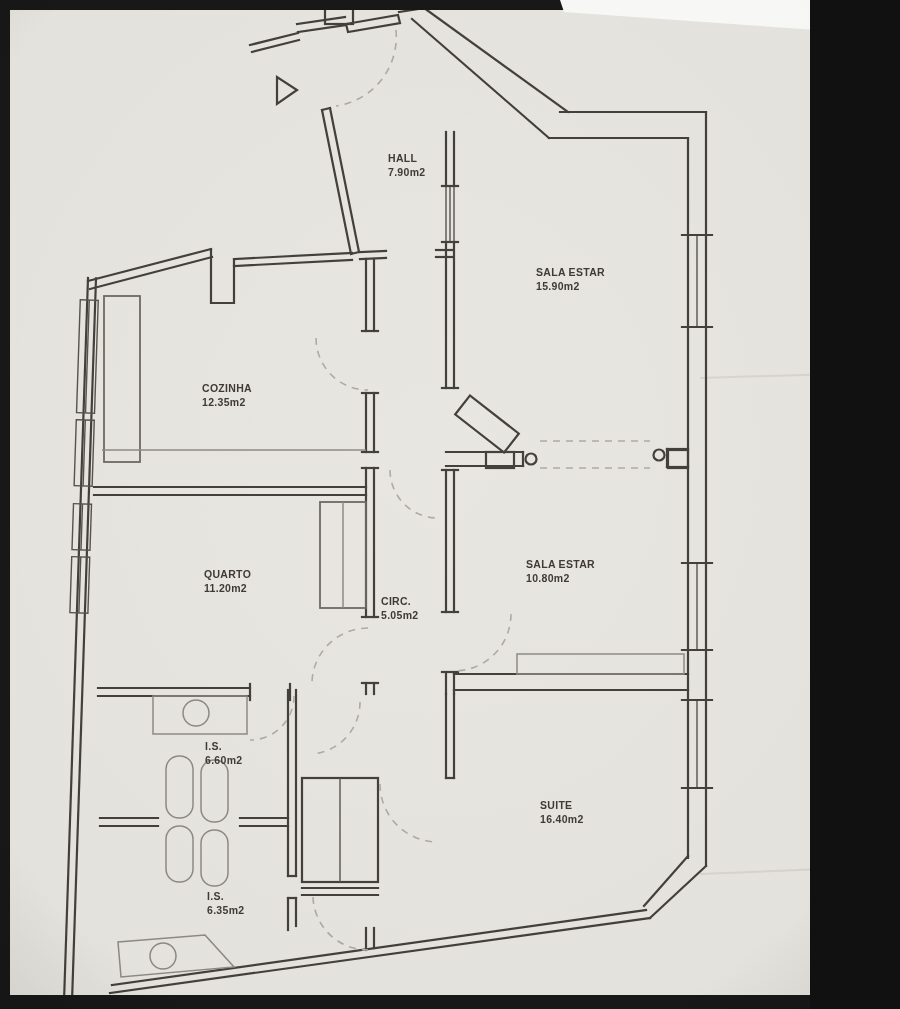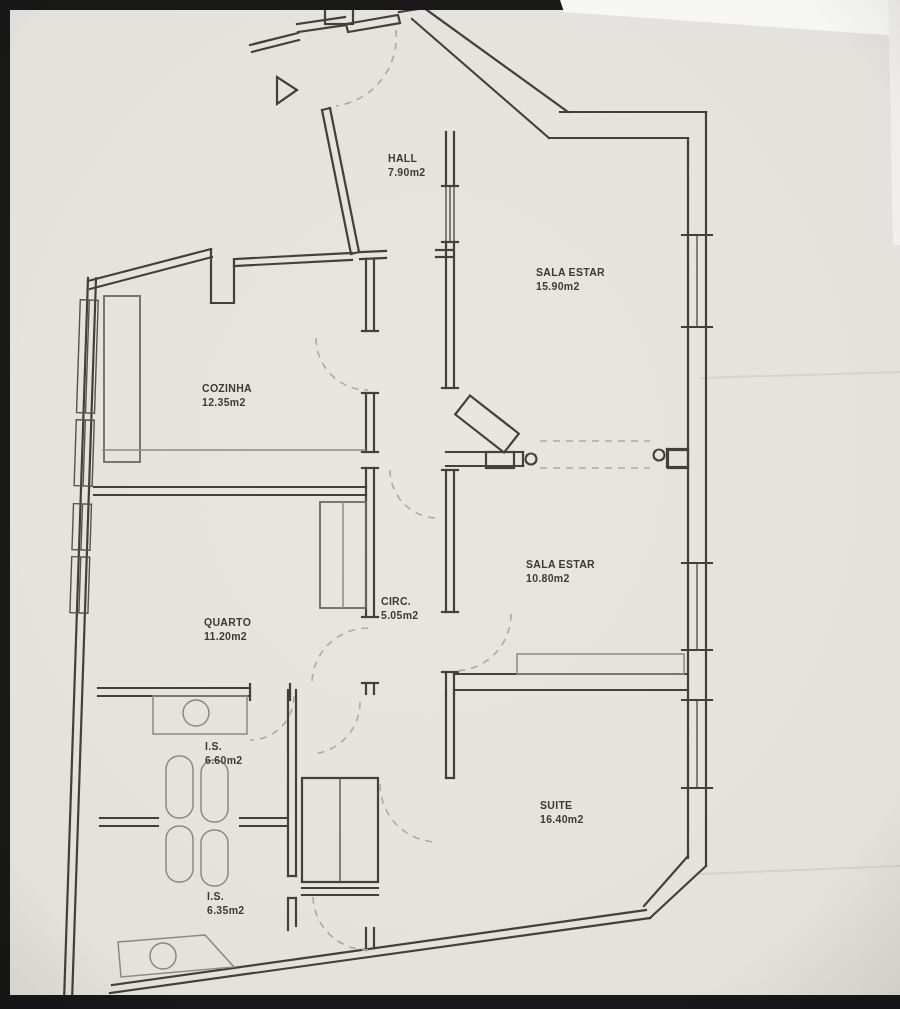--- a/index.html
+++ b/index.html
@@ -1,16 +1,16 @@
 <!DOCTYPE html>
 <html style="--paper: #e8e6e0; --frame: #181818; --wall: #44403b; --fixture: #8f8b84; --dashed: #b0aca3; --label: #3f3a36;"><head>
 <meta charset="utf-8">
 <style>
   html,body{margin:0;padding:0;background:#111;}
-  .photo{position:relative;width:900px;height:1009px;overflow:hidden;background:var(--paper,#e8e6e0);
+  .photo{position:relative;width:810px;height:1009px;overflow:hidden;background:var(--paper,#e8e6e0);
          font-family:"Liberation Sans", sans-serif;}
   svg{position:absolute;left:0;top:0;}
   .room-label{position:absolute;color:var(--label,#3f3a36);font-size:10.5px;font-weight:700;
               letter-spacing:.3px;line-height:13.5px;white-space:nowrap;}
   .room-label span{display:block;}
   
   .w{stroke:#44403b;stroke-width:2.2;fill:none;stroke-linecap:square;}
   .w1{stroke:#57534d;stroke-width:1.4;fill:none;}
   .fx{stroke:#8f8b84;stroke-width:1.5;fill:none;}
   .fx2{stroke:#6e6a63;stroke-width:1.8;fill:none;}
@@ -240,21 +240,21 @@
   <span>7.90m2</span>
 </div>
 <div class="room-label" style="left:536px;top:266px;">
   <span>SALA ESTAR</span>
   <span>15.90m2</span>
 </div>
 <div class="room-label" style="left:202px;top:382px;">
   <span>COZINHA</span>
   <span>12.35m2</span>
 </div>
-<div class="room-label" style="left:204px;top:568px;margin-top:48px;">
+<div class="room-label" style="left:204px;top:568px;">
   <span>QUARTO</span>
   <span>11.20m2</span>
 </div>
 <div class="room-label" style="left:381px;top:595px;">
   <span>CIRC.</span>
   <span>5.05m2</span>
 </div>
 <div class="room-label" style="left:526px;top:558px;">
   <span>SALA ESTAR</span>
   <span>10.80m2</span>

